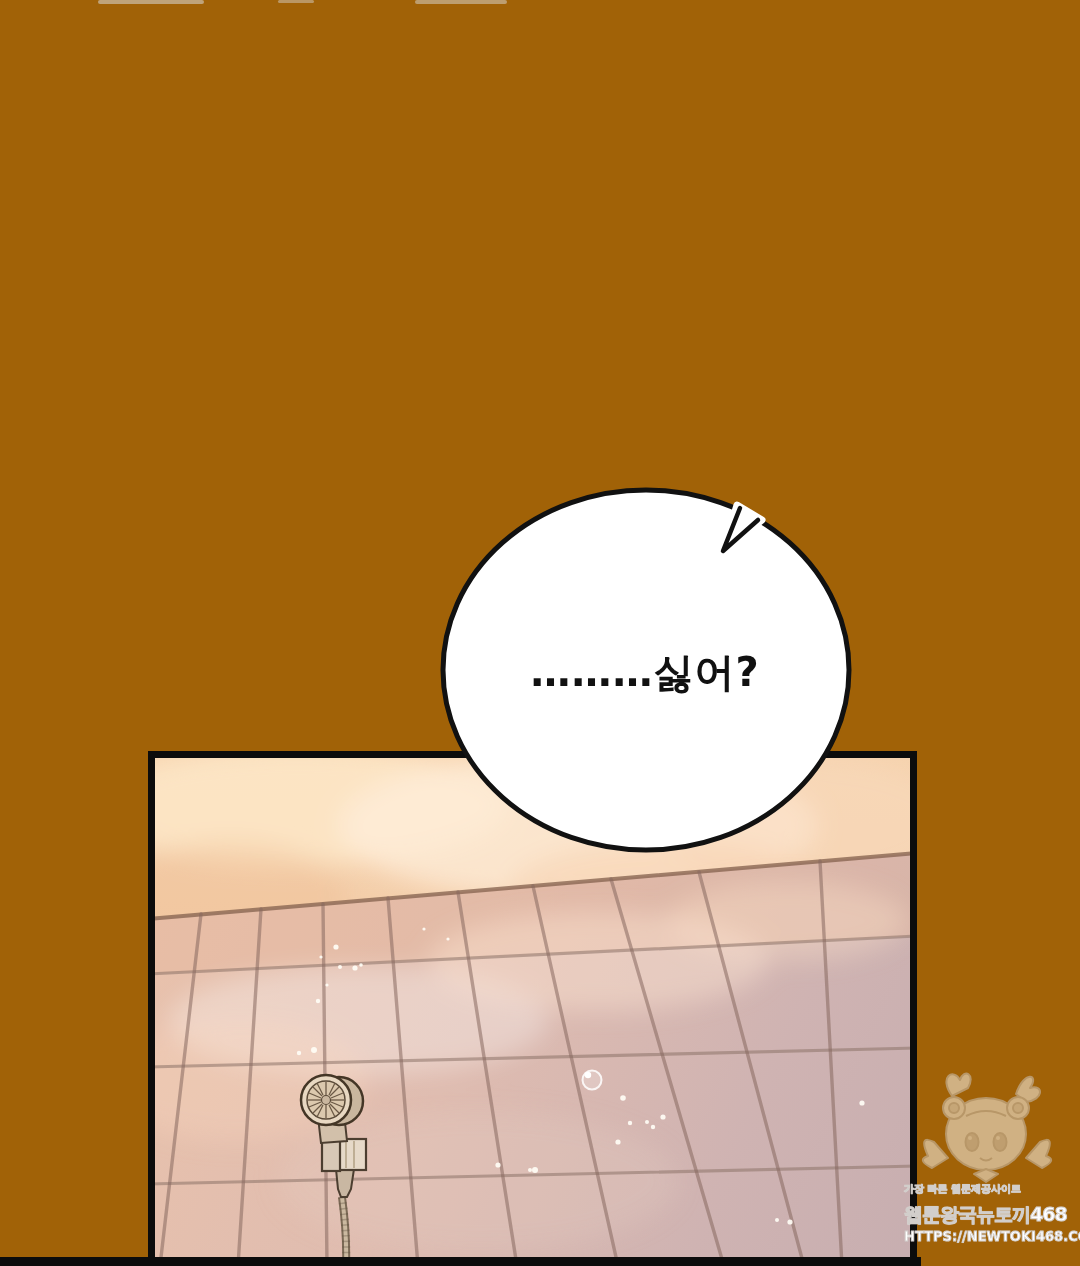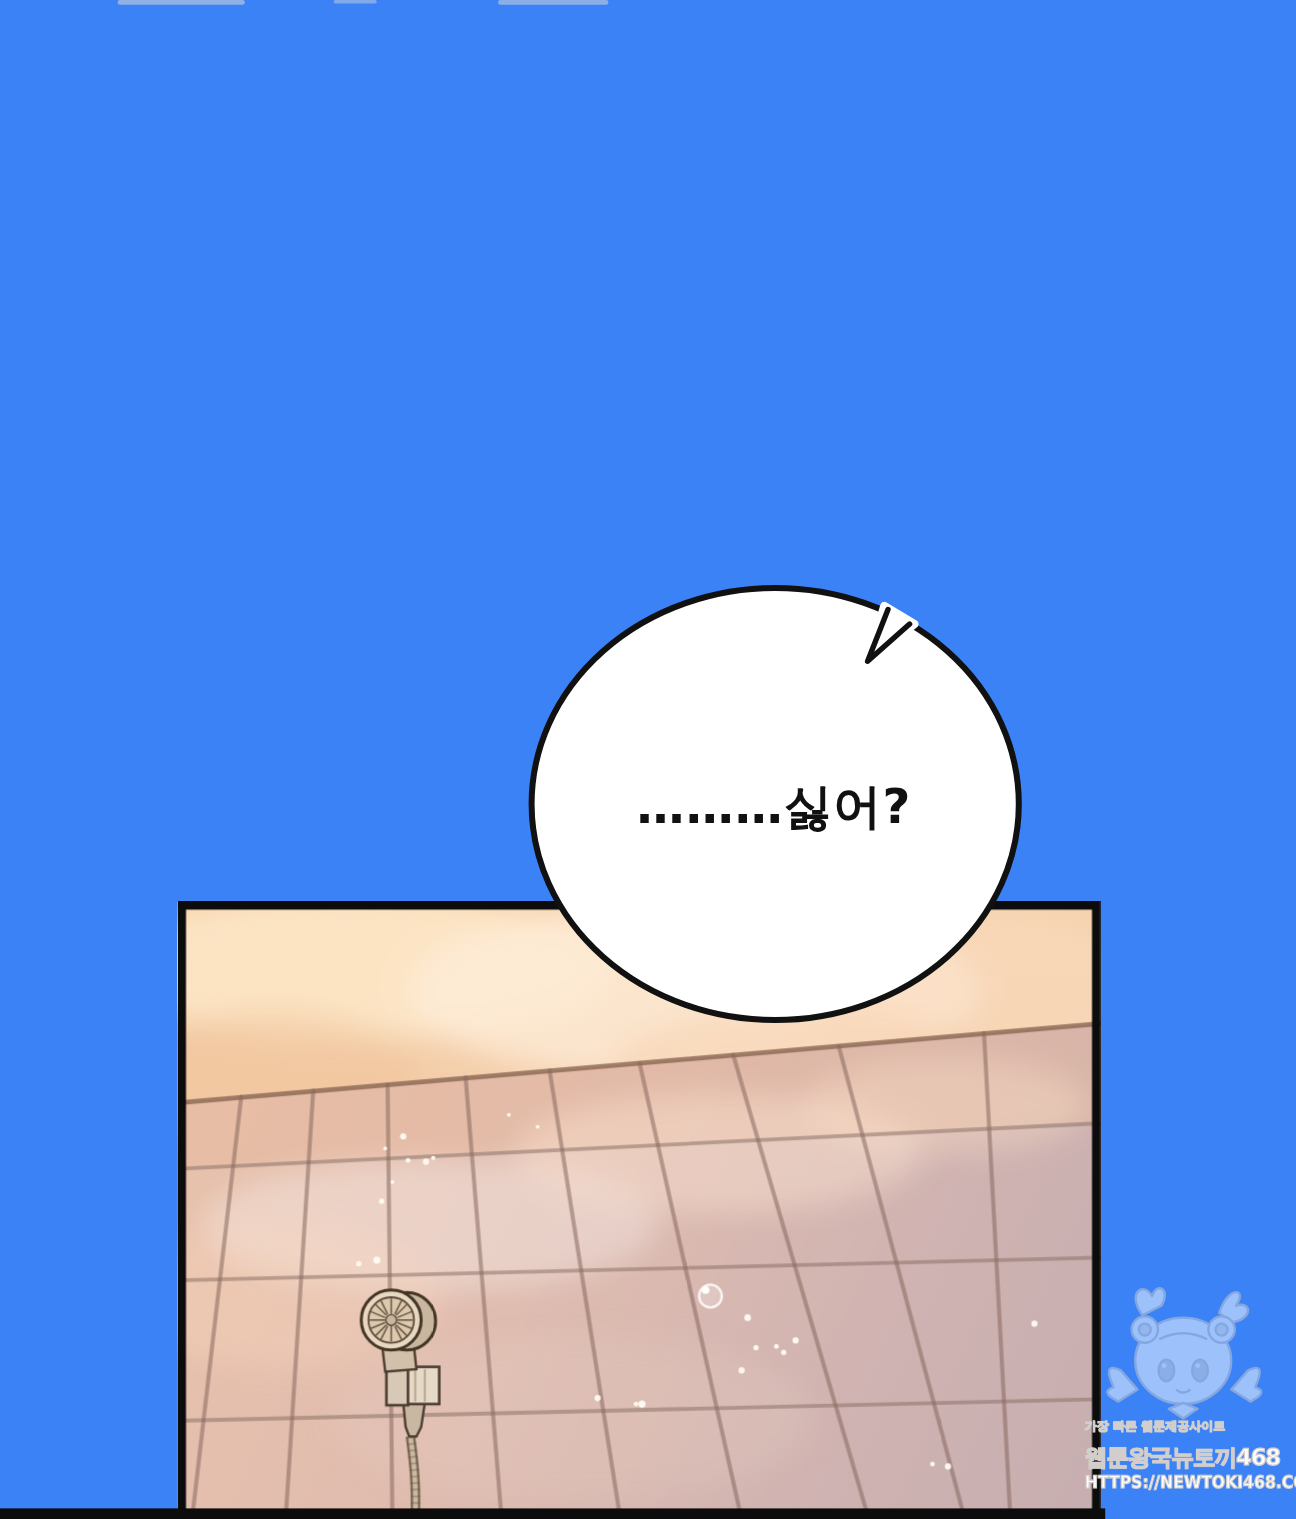--- a/index.html
+++ b/index.html
@@ -1,18 +1,18 @@
 <!DOCTYPE html>
 <html><head>
 <meta charset="utf-8">
 <style>
   html,body{margin:0;padding:0;background:#ffffff;}
   .stage{
     position:relative;width:1080px;height:1266px;overflow:hidden;
-    background:#3b82f6;font-family:"DejaVu Sans",sans-serif;
+    background:#a16207;font-family:"DejaVu Sans",sans-serif;
   }
   
   .top-smudge{position:absolute;top:0;background:#d9d9d9;border-radius:3px;}
   .smudge-1{left:98px;width:106px;height:4px;opacity:.55;}
   .smudge-2{left:278px;width:36px;height:3px;opacity:.45;}
   .smudge-3{left:415px;width:92px;height:4px;opacity:.5;}
 
   .panel{position:absolute;left:148px;top:751px;width:769px;height:515px;z-index:1;}
   .panel svg{display:block;}
 

